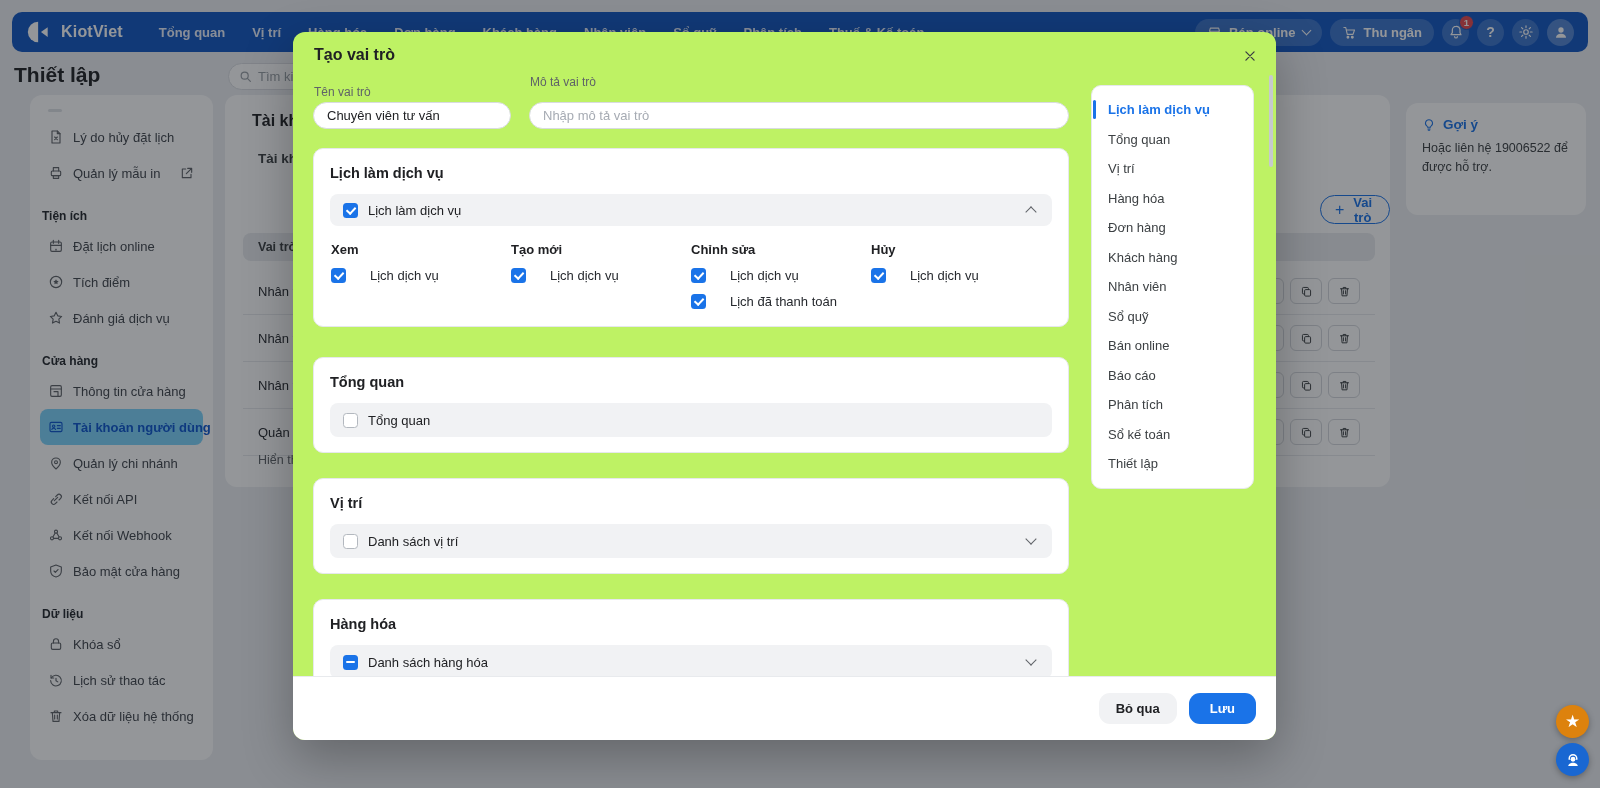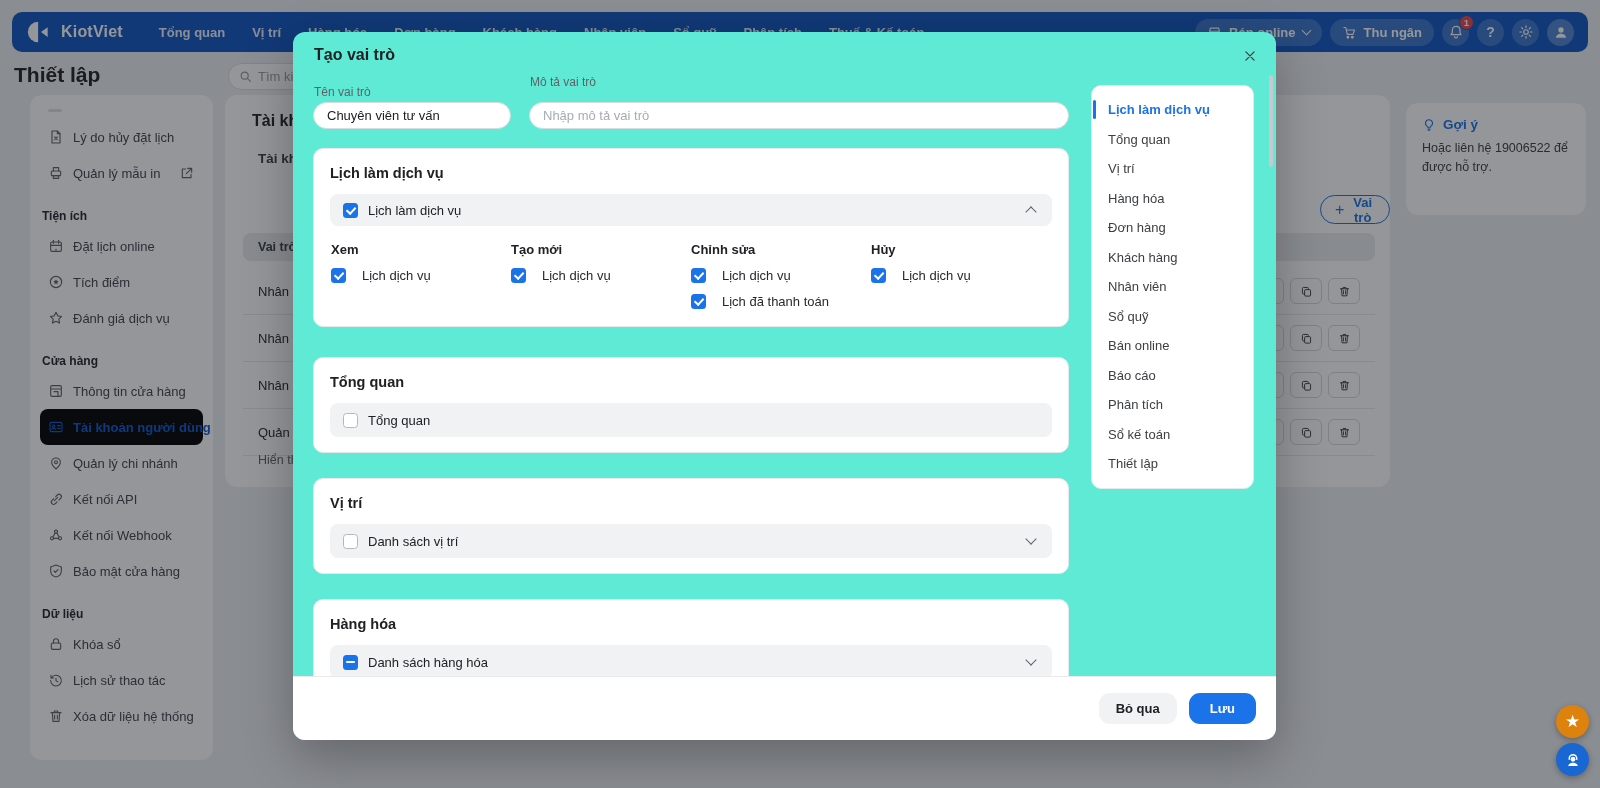--- a/index.html
+++ b/index.html
@@ -28,21 +28,21 @@
   .search svg{width:13px;height:13px;flex:none;}
   .search input{border:none;outline:none;width:100%;font-size:13px;color:#3c4043;font-family:inherit;background:transparent;}
   .search input::placeholder{color:#9aa0a6;}
 
   
   .sidebar{position:absolute;left:30px;top:95px;width:183px;height:665px;background:#fff;border-radius:12px;padding:6px 10px;overflow:hidden;}
   .sb-partial{height:18px;display:flex;align-items:center;padding:0 8px;}
   .sb-partial i{display:block;width:14px;height:3px;background:#dfe2e6;border-radius:2px;}
   .sb-item{height:36px;display:flex;align-items:center;gap:9px;padding:0 8px;font-size:13px;color:#40454c;border-radius:8px;cursor:pointer;white-space:nowrap;}
   .sb-item svg{width:16px;height:16px;flex:none;color:#5f6368;}
-  .sb-item.active{background:#000000;color:#0b57d0;font-weight:600;}
+  .sb-item.active{background:#7dd3fc;color:#0b57d0;font-weight:600;}
   .sb-item.active svg{color:#0b57d0;}
   .sb-title{height:28px;display:flex;align-items:flex-end;padding:0 2px 5px;font-size:12px;font-weight:bold;color:#23272c;margin-top:9px;}
   .sb-ext{margin-left:auto;}
 
   
   .content{position:absolute;left:225px;top:95px;width:1165px;height:392px;background:#fff;border-radius:12px;}
   .acc-title{position:absolute;left:27px;top:17px;font-size:16px;font-weight:bold;color:#202124;}
   .acc-tab{position:absolute;left:33px;top:56px;font-size:13.5px;color:#3c4043;font-weight:600;}
   .add-role{position:absolute;left:1095px;top:100px;height:29px;padding:0 14px;border:1.4px solid #1a73e8;border-radius:15px;color:#1a73e8;background:#fff;font-size:13px;font-weight:600;display:flex;align-items:center;gap:6px;cursor:pointer;}
   .band{position:absolute;left:18px;top:138px;width:1132px;height:28px;background:#e9ebee;border-radius:8px;display:flex;align-items:center;padding:0 15px;font-size:12.5px;font-weight:bold;color:#3c4043;}
@@ -58,21 +58,21 @@
   .hint-title{color:#1a73e8;font-size:13.5px;font-weight:600;display:flex;gap:7px;align-items:center;}
   .hint-title svg{width:14px;height:14px;}
   .hint-text{margin-top:9px;font-size:12.5px;color:#3c4043;line-height:1.5;}
   .hint-text .lnk{color:#1a73e8;cursor:pointer;}
   .hint-line2{margin-top:7px;}
 
   
   .overlay{position:absolute;inset:0;background:rgba(18,22,28,.45);z-index:10;}
 
   
-  .modal{position:absolute;left:293px;top:32px;width:983px;height:708px;background:#5eead4;border-radius:12px;z-index:20;box-shadow:0 18px 50px rgba(0,0,0,.28);overflow:hidden;}
+  .modal{position:absolute;left:293px;top:32px;width:983px;height:708px;background:#bef264;border-radius:12px;z-index:20;box-shadow:0 18px 50px rgba(0,0,0,.28);overflow:hidden;}
   .m-title{position:absolute;left:21px;top:14px;font-size:16px;font-weight:bold;color:#202124;}
   .m-close{position:absolute;right:12px;top:10px;width:28px;height:28px;display:flex;align-items:center;justify-content:center;cursor:pointer;color:#3c4043;}
   .m-close svg{width:14px;height:14px;}
   .f-label{position:absolute;font-size:12px;color:#5f6368;}
   .f-input{position:absolute;height:27px;border:1px solid #d8dbe0;border-radius:13.5px;padding:0 13px;font-size:13px;color:#202124;font-family:inherit;outline:none;background:#fff;}
   .f-input::placeholder{color:#a6abb3;}
   .sections{position:absolute;left:20px;top:116px;width:756px;}
   .card{border:1px solid #e6e8ec;border-radius:10px;padding:15px 16px;background:#fff;}
   .card h3{font-size:14.5px;color:#202124;margin:1px 0 13px;}
   .grow{height:32px;background:#f1f2f4;border-radius:8px;display:flex;align-items:center;padding:0 13px;gap:10px;font-size:13px;color:#202124;cursor:pointer;}
@@ -81,21 +81,21 @@
   .chev.down{transform:rotate(45deg);margin-top:-4px;}
   .chev.up{transform:rotate(-135deg);margin-top:3px;}
   .cb{width:15px;height:15px;border-radius:3.5px;position:relative;flex:none;cursor:pointer;}
   .cb.on{background:#1a73e8;}
   .cb.on::after{content:"";position:absolute;left:4.8px;top:2px;width:3.6px;height:7.4px;border:solid #fff;border-width:0 2px 2px 0;transform:rotate(43deg);}
   .cb.off{background:#fff;border:1.5px solid #b3b8bf;}
   .cb.ind{background:#1a73e8;}
   .cb.ind::after{content:"";position:absolute;left:3.4px;top:6.4px;width:8.2px;height:2.2px;background:#fff;border-radius:1px;}
   .pgrid{display:grid;grid-template-columns:repeat(4,1fr);margin:16px 1px 2px;row-gap:11px;}
   .ph{font-size:13px;font-weight:bold;color:#202124;}
-  .pc{display:flex;align-items:center;gap:16px;font-size:13px;color:#26292e;}
+  .pc{display:flex;align-items:center;gap:24px;font-size:13px;color:#26292e;}
   .mb30{margin-bottom:30px;}.mb25{margin-bottom:25px;}
   .m-nav{position:absolute;left:798px;top:53px;width:163px;border:1px solid #e6e8ec;border-radius:10px;padding:9px 0;background:#fff;}
   .ni{height:29.5px;display:flex;align-items:center;padding:0 16px;font-size:13px;color:#3c4043;position:relative;cursor:pointer;white-space:nowrap;}
   .ni.active{color:#1a73e8;font-weight:600;}
   .ni.active::before{content:"";position:absolute;left:1px;top:5px;height:19px;width:3px;background:#1a73e8;border-radius:2px;}
   .m-scroll{position:absolute;left:976px;top:43px;width:4px;height:92px;background:#c6c9ce;border-radius:2px;}
   .m-footer{position:absolute;left:0;right:0;bottom:0;height:64px;border-top:1px solid #e8eaed;background:#fff;display:flex;align-items:center;justify-content:flex-end;gap:12px;padding:0 20px;}
   .btn{height:31px;border:none;border-radius:11px;font-size:13px;font-weight:600;font-family:inherit;cursor:pointer;}
   .btn-ghost{padding:0 17px;background:#f1f2f4;color:#202124;}
   .btn-primary{padding:0 21px;background:#1a73e8;color:#fff;}

